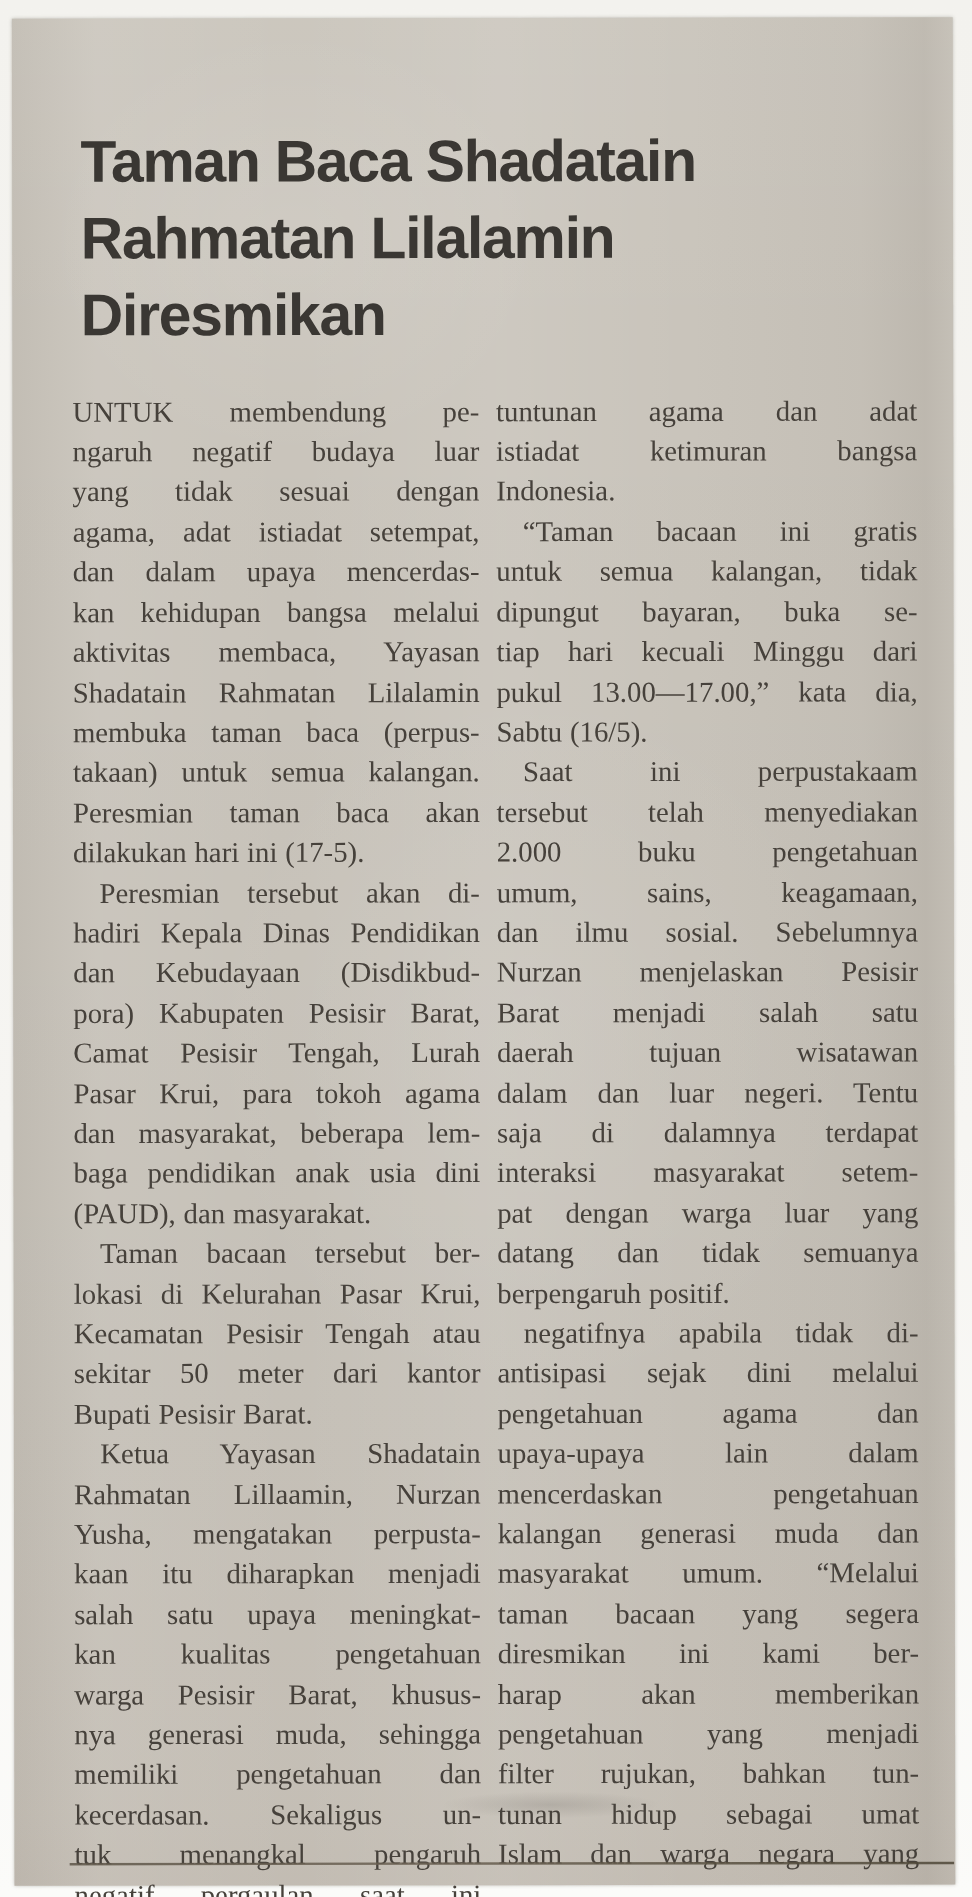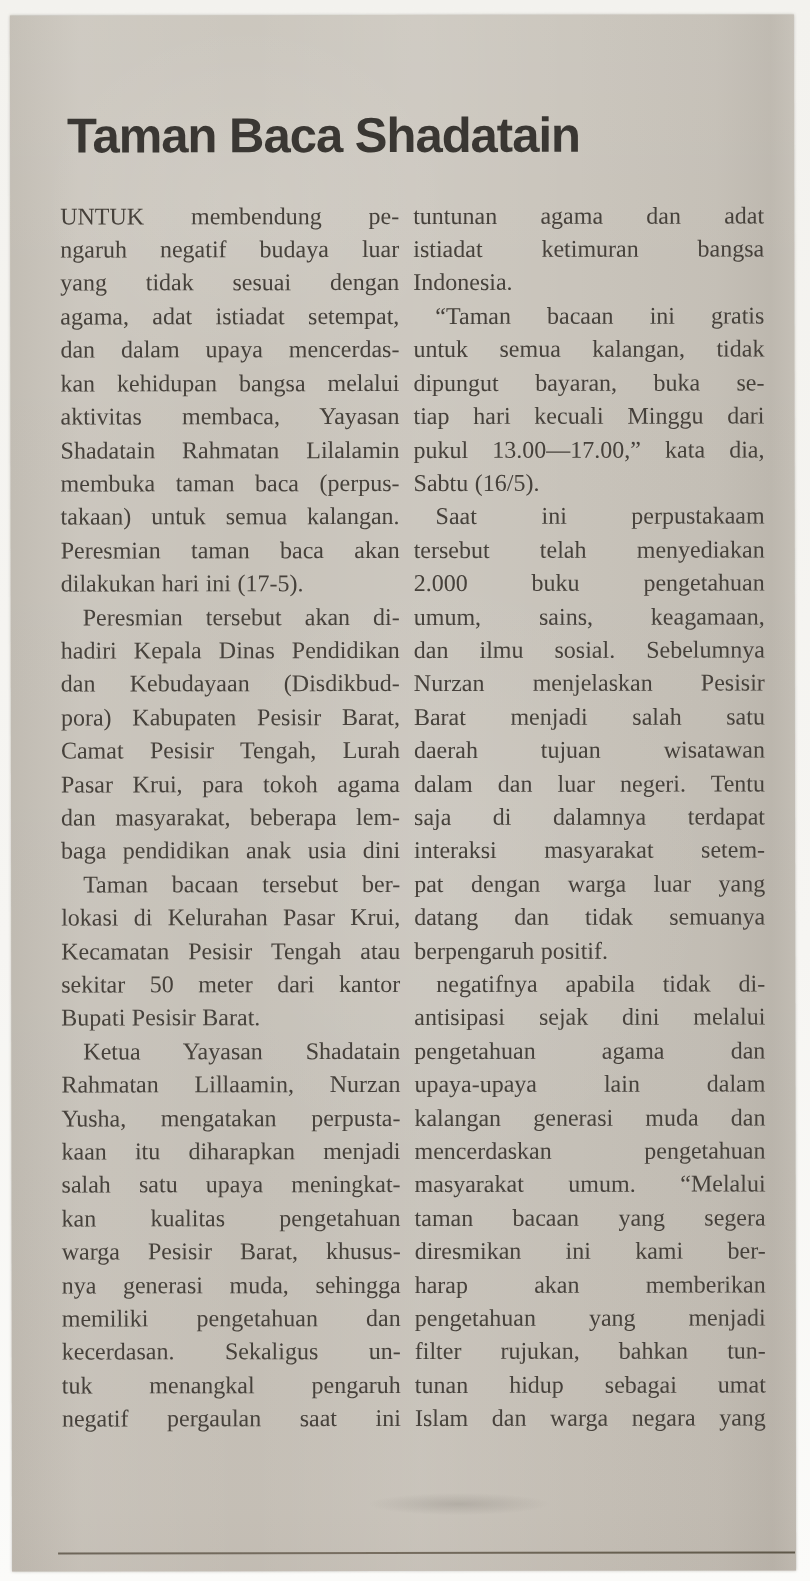--- a/index.html
+++ b/index.html
@@ -86,20 +86,21 @@
   }
 </style>
 </head>
 <body>
 
 <div class="scan-page">
   <div class="clipping">
 
     <h1 class="headline">
       <span class="hl-line">Taman Baca Shadatain</span>
+      <span class="hl-line">Rahmatan Lilalamin Diresmikan</span>
     </h1>
 
     <div class="article-columns">
       <div class="col col-0">
           <div class="paragraph">
             <div class="tline">UNTUK membendung pe-</div>
             <div class="tline">ngaruh negatif budaya luar</div>
             <div class="tline">yang tidak sesuai dengan</div>
             <div class="tline">agama, adat istiadat setempat,</div>
             <div class="tline">dan dalam upaya mencerdas-</div>
@@ -113,20 +114,21 @@
           </div>
           <div class="paragraph indent">
             <div class="tline">Peresmian tersebut akan di-</div>
             <div class="tline">hadiri Kepala Dinas Pendidikan</div>
             <div class="tline">dan Kebudayaan (Disdikbud-</div>
             <div class="tline">pora) Kabupaten Pesisir Barat,</div>
             <div class="tline">Camat Pesisir Tengah, Lurah</div>
             <div class="tline">Pasar Krui, para tokoh agama</div>
             <div class="tline">dan masyarakat, beberapa lem-</div>
             <div class="tline">baga pendidikan anak usia dini</div>
+            <div class="tline last">(PAUD), dan masyarakat.</div>
           </div>
           <div class="paragraph indent">
             <div class="tline">Taman bacaan tersebut ber-</div>
             <div class="tline">lokasi di Kelurahan Pasar Krui,</div>
             <div class="tline">Kecamatan Pesisir Tengah atau</div>
             <div class="tline">sekitar 50 meter dari kantor</div>
             <div class="tline last">Bupati Pesisir Barat.</div>
           </div>
           <div class="paragraph indent">
             <div class="tline">Ketua Yayasan Shadatain</div>
@@ -171,22 +173,22 @@
             <div class="tline">interaksi masyarakat setem-</div>
             <div class="tline">pat dengan warga luar yang</div>
             <div class="tline">datang dan tidak semuanya</div>
             <div class="tline last">berpengaruh positif.</div>
           </div>
           <div class="paragraph indent">
             <div class="tline">negatifnya apabila tidak di-</div>
             <div class="tline">antisipasi sejak dini melalui</div>
             <div class="tline">pengetahuan agama dan</div>
             <div class="tline">upaya-upaya lain dalam</div>
+            <div class="tline">mencerdaskan pengetahuan</div>
             <div class="tline">kalangan generasi muda dan</div>
-            <div class="tline">mencerdaskan pengetahuan</div>
             <div class="tline">masyarakat umum. “Melalui</div>
             <div class="tline">taman bacaan yang segera</div>
             <div class="tline">diresmikan ini kami ber-</div>
             <div class="tline">harap akan memberikan</div>
             <div class="tline">pengetahuan yang menjadi</div>
             <div class="tline">filter rujukan, bahkan tun-</div>
             <div class="tline">tunan hidup sebagai umat</div>
             <div class="tline">Islam dan warga negara yang</div>
           </div>
         </div>

